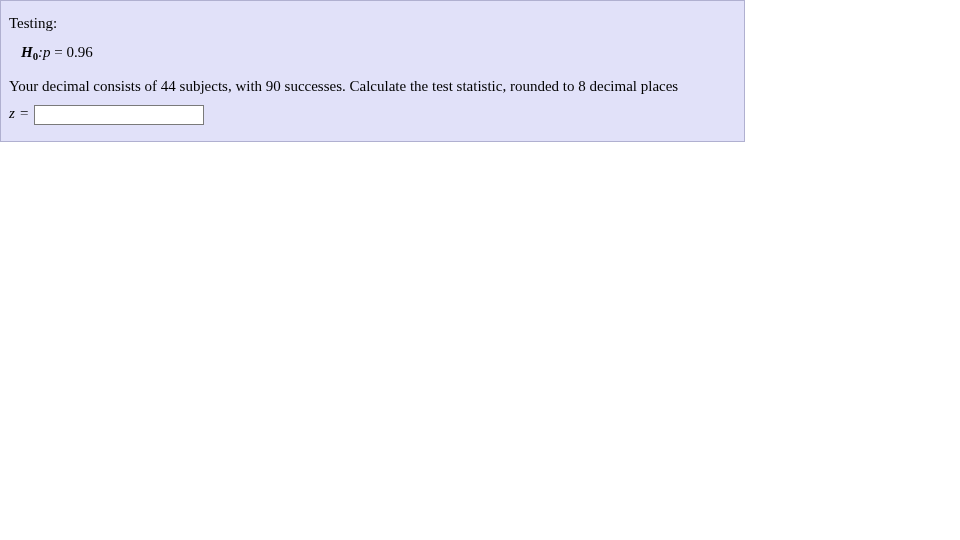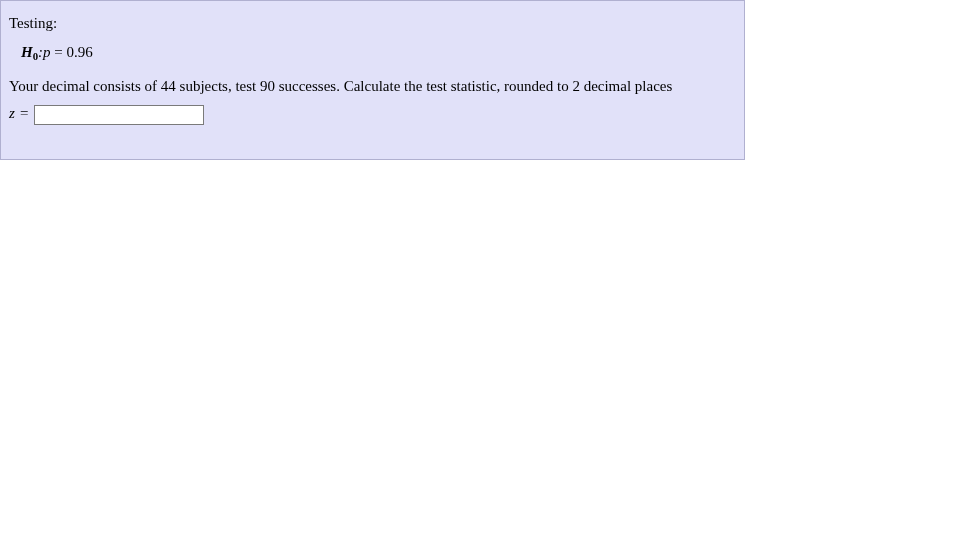--- a/index.html
+++ b/index.html
@@ -10,21 +10,21 @@
     height: 540px;
     background: #ffffff;
     font-family: "Times New Roman", Times, serif;
     font-size: 15px;
     color: #000;
   }
   .question-box {
     width: 745px;
     background: #e1e1f9;
     border: 1px solid #b0b0d0;
-    padding: 10px 8px 30px 8px;
+    padding: 10px 8px 12px 8px;
     margin: 0;
   }
   .line { margin: 4px 0; }
   .testing-label { margin-bottom: 10px; }
   .hypothesis-block { margin: 8px 0 14px 12px; line-height: 1.35; }
   .math { font-style: italic; font-family: "Times New Roman", serif; }
   .sub { font-size: 0.72em; vertical-align: -0.28em; font-style: normal; font-weight: bold; }
   .rel { font-style: normal; padding: 0 0.25em; }
   .num { font-style: normal; }
   .Hvar { font-weight: bold; }
@@ -49,20 +49,20 @@
 
   <div class="line testing-label">Testing:</div>
 
   <div class="hypothesis-block">
     <div class="line">
       <span class="math Hvar">H</span><span class="math sub">0</span><span class="math">:</span><span class="math">p</span><span class="rel">=</span><span class="num">0.96</span>
     </div>
   </div>
 
   <div class="line sample-line">
-    <span>Your decimal consists of </span><span>44</span><span> subjects, test </span><span>90</span><span> successes. Calculate the test statistic, rounded to 2 decimal places</span>
+    <span>Your decimal consists of </span><span>44</span><span> subjects, with </span><span>90</span><span> successes. Calculate the test statistic, rounded to 8 decimal places</span>
   </div>
 
   <div class="line answer-row">
     <span class="zlabel">z</span><span class="eq">=</span><input type="text" class="answer" value="" style="">
   </div>
 
 </div>
 
 </body></html>

